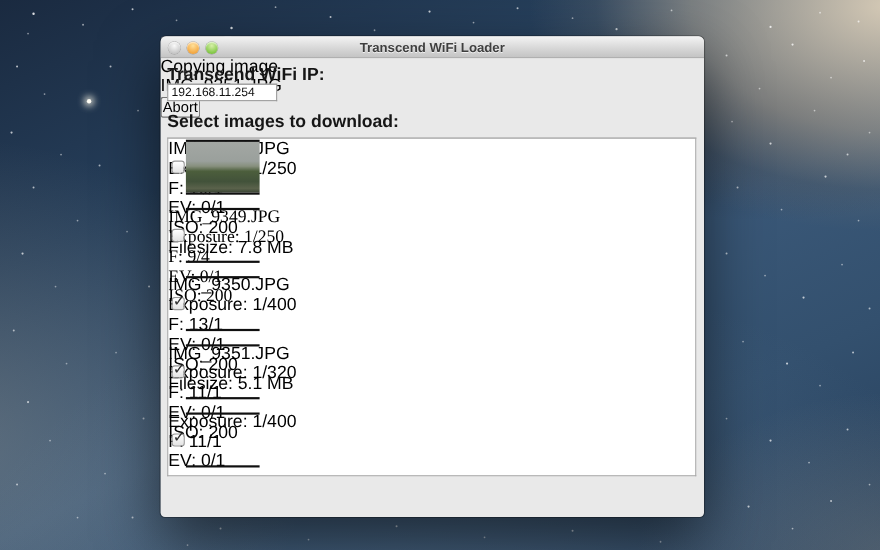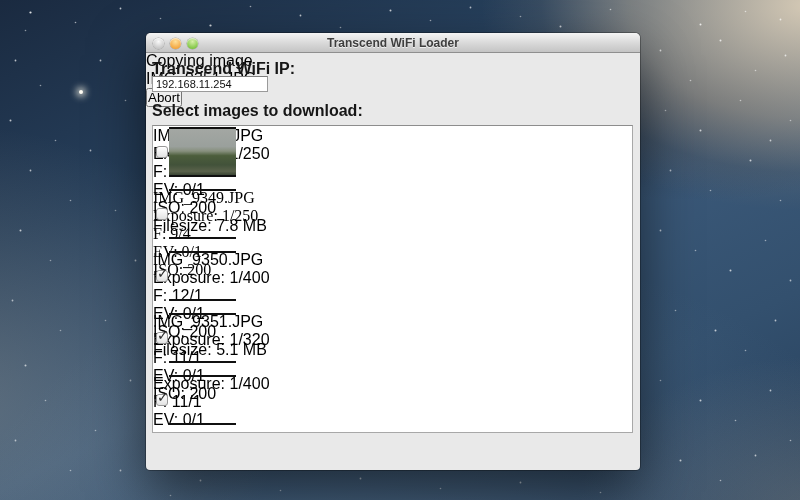--- a/index.html
+++ b/index.html
@@ -76,21 +76,21 @@
   .title { position:absolute; left:0; right:0; top:3px; text-align:center;
     font-size:12px; font-weight:bold; color:#3e3e3e; text-shadow:0 1px 0 rgba(255,255,255,.7); }
   .traffic { position:absolute; left:7px; top:5px; display:flex; gap:6px; }
   .tl { width:11px; height:11px; border-radius:50%; display:inline-block;
     box-shadow:inset 0 1px 1px rgba(255,255,255,.6), 0 0 0 .5px rgba(0,0,0,.25); }
   .tl.close { background:radial-gradient(circle at 50% 32%, #fafafa, #c6c6c6 75%); }
   .tl.min   { background:radial-gradient(circle at 50% 32%, #ffe09a, #f2a33a 78%); }
   .tl.zoom  { background:radial-gradient(circle at 50% 32%, #d7f0a8, #7cc43f 78%); }
 
   .field-label { position:absolute; font-size:16px; font-weight:bold; color:#161616; }
-  .ip-input { position:absolute; left:6px; top:43px; width:116px; height:16px;
+  .ip-input { position:absolute; left:6px; top:43px; width:100px; height:16px;
     border:1px solid #9a9a9a; border-top-color:#7e7e7e; background:#fff;
     font-size:11px; font-family:inherit; color:#111; padding:0 3px; }
 
   
   .list { position:absolute; left:6px; top:92px; width:481px; height:308px;
     background:#fff; border:1px solid #a8a8a8; border-top-color:#8d8d8d; overflow:hidden; }
   .row { position:absolute; left:0; width:100%; height:62px; }
   .cb { position:absolute; left:3px; top:19px; width:12px; height:12px; border-radius:3px;
     background:linear-gradient(#ffffff, #e3e3e3); border:1px solid #989898;
     box-shadow:inset 0 1px 0 rgba(255,255,255,.8); }
@@ -185,21 +185,21 @@
             </div>
           </div>
           <div class="row" style="top: 125px;">
             <span class="cb">
               <span class="mark">✓</span>
             </span>
             <div class="thumb thumb-lake-1"></div>
             <div class="fname">IMG_9350.JPG</div>
             <div class="exif">
               <div>Exposure: 1/400</div>
-              <div>F: 12/1</div>
+              <div>F: 13/1</div>
               <div>EV: 0/1</div>
               <div>ISO: 200</div>
               <div>Filesize: 5.1 MB</div>
             </div>
           </div>
           <div class="row" style="top: 187px;">
             <span class="cb">
               <span class="mark">✓</span>
             </span>
             <div class="thumb thumb-lake-2"></div>

